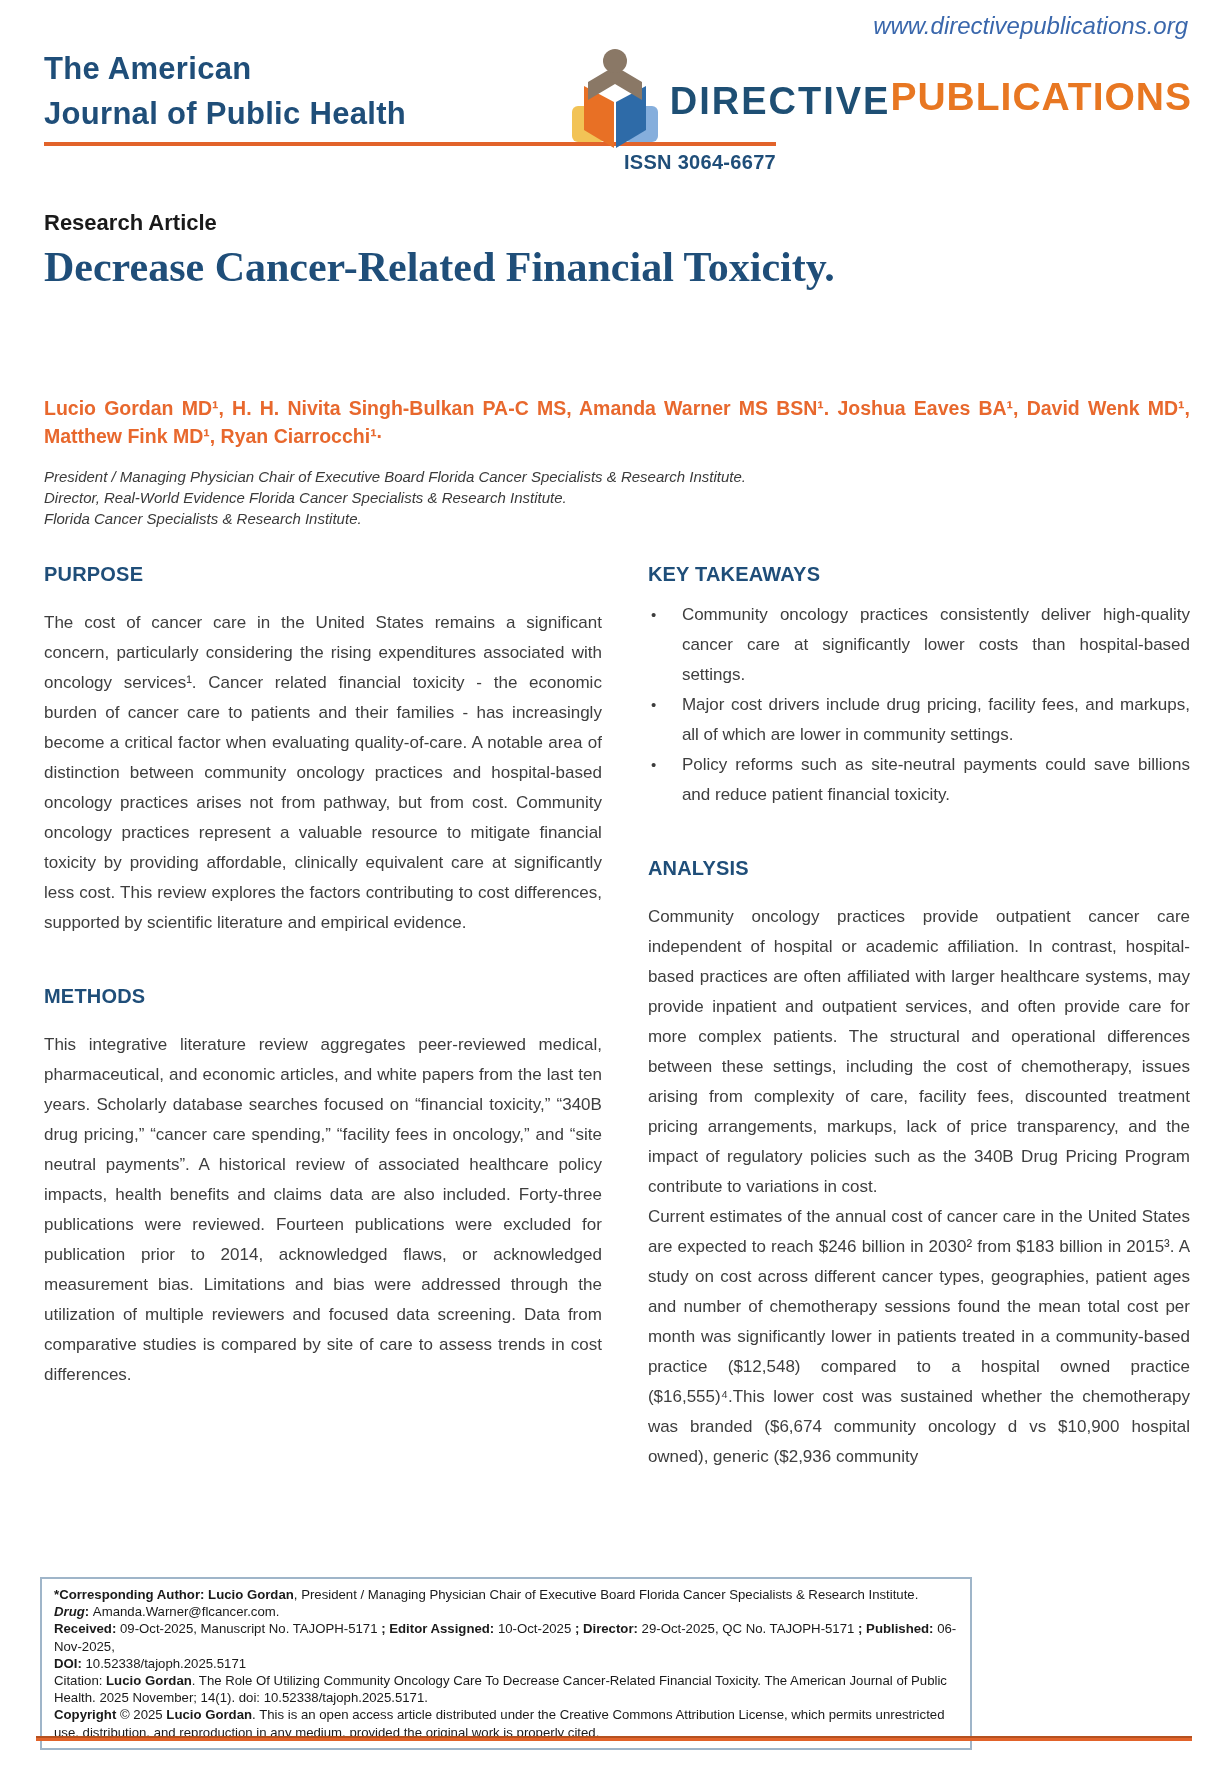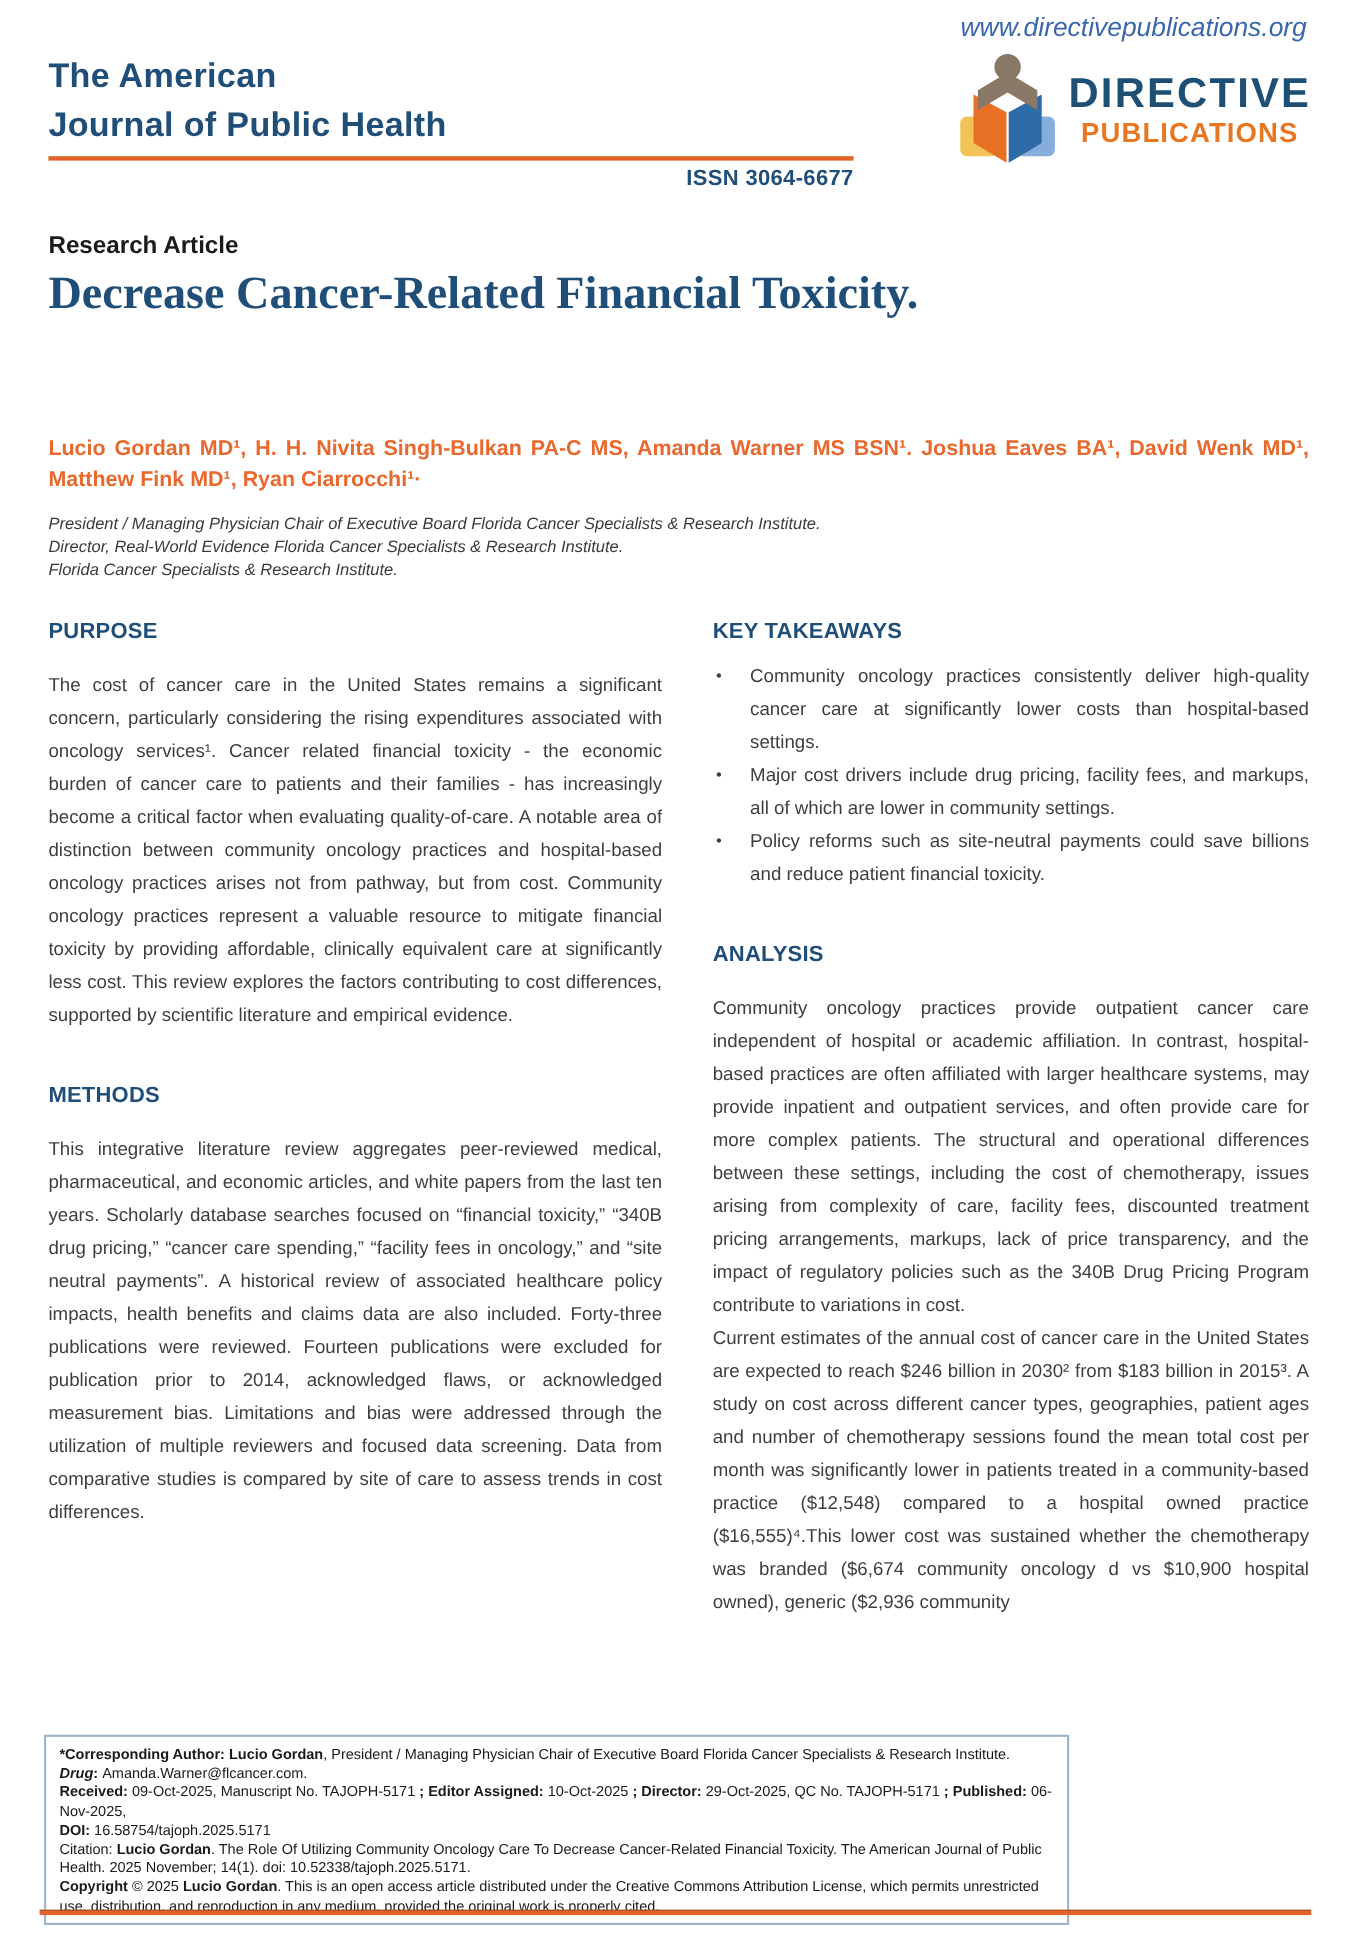--- a/index.html
+++ b/index.html
@@ -41,27 +41,27 @@
   .issn{
     position:absolute;top:151px;left:44px;width:732px;
     text-align:right;color:var(--navy);font-weight:700;font-size:20px;
     letter-spacing:.3px;
   }
   .logo{
     position:absolute;top:48px;right:36px;
     display:flex;align-items:center;gap:10px;
   }
   .logo-icon{width:90px;height:106px;display:block;}
-  .logo-text{display:flex;flex-direction:column;justify-content:center;text-align:center;}
+  .logo-text{display:flex;flex-direction:row;justify-content:center;text-align:center;}
   .logo-directive{
     font-size:38px;font-weight:700;color:var(--logo_navy);
     letter-spacing:2px;line-height:40px;
   }
   .logo-publications{
-    font-size:25px;font-weight:700;color:var(--logo_orange);
+    font-size:39px;font-weight:700;color:var(--logo_orange);
     letter-spacing:1px;line-height:32px;
   }
   .article-type{
     position:absolute;top:210px;left:44px;
     font-weight:700;font-size:22px;color:var(--ink);
   }
   .title{
     position:absolute;top:240px;left:44px;width:1150px;
     font-family:"Liberation Serif","DejaVu Serif",serif;
     font-weight:700;font-size:42px;line-height:55px;color:var(--navy);
@@ -184,20 +184,20 @@
       <p class="body-text">Community oncology practices provide outpatient cancer care independent of hospital or academic affiliation. In contrast, hospital-based practices are often affiliated with larger healthcare systems, may provide inpatient and outpatient services, and often provide care for more complex patients. The structural and operational differences between these settings, including the cost of chemotherapy, issues arising from complexity of care, facility fees, discounted treatment pricing arrangements, markups, lack of price transparency, and the impact of regulatory policies such as the 340B Drug Pricing Program contribute to variations in cost.</p>
       <p class="body-text">Current estimates of the annual cost of cancer care in the United States are expected to reach $246 billion in 2030² from $183 billion in 2015³. A study on cost across different cancer types, geographies, patient ages and number of chemotherapy sessions found the mean total cost per month was significantly lower in patients treated in a community-based practice ($12,548) compared to a hospital owned practice ($16,555)⁴.This lower cost was sustained whether the chemotherapy was branded ($6,674 community oncology d vs $10,900 hospital owned), generic ($2,936 community</p>
     </div>
 
   </div>
 
   <div class="footer-box">
     <div class="row"><span style="font-weight: 700;">*Corresponding Author: </span><span style="font-weight: 700;">Lucio Gordan</span><span>, President / Managing Physician Chair of Executive Board Florida Cancer Specialists &amp; Research Institute.</span></div>
     <div class="row"><span style="font-weight: 700; font-style: italic;">Drug</span><span style="font-weight: 700;">: </span><span>Amanda.Warner@flcancer.com.</span></div>
     <div class="row"><span style="font-weight: 700;">Received: </span><span>09-Oct-2025, Manuscript No. TAJOPH-5171 </span><span style="font-weight: 700;">; Editor Assigned: </span><span>10-Oct-2025 </span><span style="font-weight: 700;">; Director: </span><span>29-Oct-2025, QC No. TAJOPH-5171 </span><span style="font-weight: 700;">; Published: </span><span>06-Nov-2025,</span></div>
-    <div class="row"><span style="font-weight: 700;">DOI: </span><span>16.58754/tajoph.2025.5171</span></div>
+    <div class="row"><span style="font-weight: 700;">DOI: </span><span>10.52338/tajoph.2025.5171</span></div>
     <div class="row"><span style="font-weight: 400; text-align: right;">Citation: </span><span style="font-weight: 700;">Lucio Gordan</span><span>. The Role Of Utilizing Community Oncology Care To Decrease Cancer-Related Financial Toxicity. The American Journal of Public Health. 2025 November; 14(1). doi: 10.52338/tajoph.2025.5171.</span></div>
     <div class="row"><span style="font-weight: 700;">Copyright </span><span>© 2025 </span><span style="font-weight: 700;">Lucio Gordan</span><span>. This is an open access article distributed under the Creative Commons Attribution License, which permits unrestricted use, distribution, and reproduction in any medium, provided the original work is properly cited.</span></div>
   </div>
 
   <div class="bottom-rule"></div>
 
 </div>
 
 </body></html>

